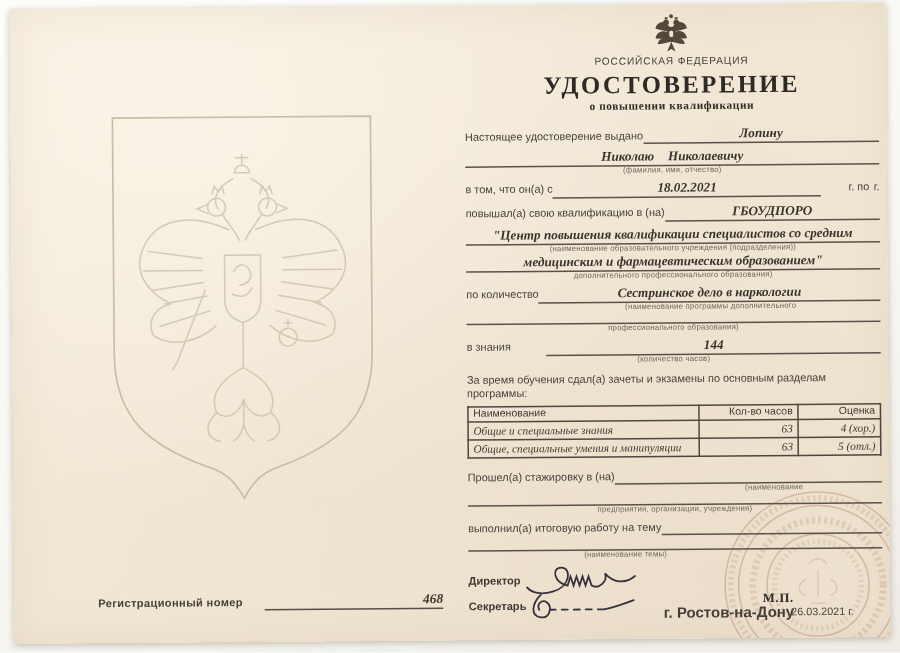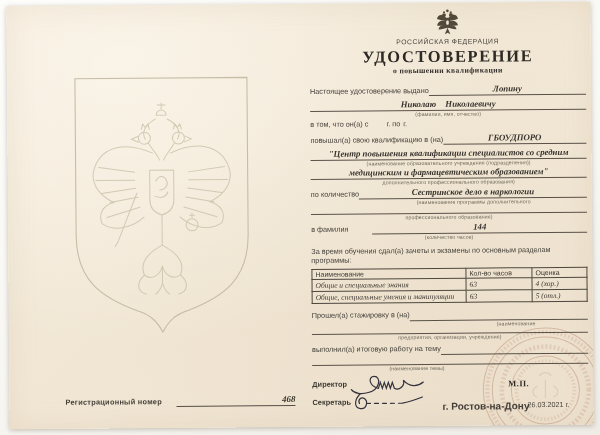--- a/index.html
+++ b/index.html
@@ -37,26 +37,26 @@
   .frow .lbl{white-space:nowrap;padding-bottom:1px;}
   .fill{flex:1;border-bottom:1px solid #5a5249;text-align:center;
     font:italic bold 8.8px "Liberation Serif",serif;color:#38342d;padding:0 2px 1px;min-height:9px;}
   .fill.light{font-weight:normal;}
   .rule{border-bottom:1px solid #5a5249;height:1px;}
   .cap{font-size:5.2px;color:#6e6759;text-align:center;line-height:1.25;letter-spacing:.15px;}
   .exams{margin-top:5px;font-size:7.3px;line-height:1.25;color:#46423b;}
   table.marks{width:100%;border-collapse:collapse;margin-top:4px;color:#3f3a33;}
   .marks th,.marks td{border:1px solid #4d473e;padding:1px 3px;font-weight:normal;}
   .marks th{font-size:7px;}
-  .marks th.c,.marks td.c{text-align:left;}
+  .marks th.c,.marks td.c{text-align:right;}
   .marks th.l{text-align:left;}
   .marks td.it{font:italic 7.5px "Liberation Serif",serif;}
   .sig-row{position:relative;display:flex;align-items:center;font-size:7.4px;font-weight:bold;color:#3e3a33;}
   .sig-svg{margin-left:2px;}
-  .mp{position:absolute;left:196px;top:4px;font:bold 8.5px "Liberation Serif",serif;color:#2e2b26;letter-spacing:.5px;}
+  .mp{position:absolute;left:196px;top:16px;font:bold 8.5px "Liberation Serif",serif;color:#2e2b26;letter-spacing:.5px;}
   .city{position:absolute;left:130px;top:9px;font-size:10px;font-weight:bold;color:#443f38;}
   .issue-date{position:absolute;left:215px;top:9px;font-size:7.2px;font-weight:normal;color:#4a443c;text-align:center;}
   .stamp{position:absolute;left:448px;top:318px;z-index:1;}
 </style>
 </head>
 <body>
 
 <div class="paper">
 
   <div class="left-page">
@@ -146,20 +146,21 @@
       <span class="fill">Лопину</span>
     </div>
 
     <div class="frow" style="margin-top:3px;">
       <span class="fill" style="word-spacing:7px;">Николаю Николаевичу</span>
     </div>
     <div class="cap">(фамилия, имя, отчество)</div>
 
     <div class="frow" style="margin-top:2px;">
       <span class="lbl">в том, что он(а) с</span>
+      <span class="fill">18.02.2021</span>
       <span class="lbl" style="margin-left:18px;">г. по</span>
       <span class="lbl" style="margin-left:3px;">г.</span>
     </div>
 
     <div class="frow" style="margin-top:4px;">
       <span class="lbl">повышал(а) свою квалификацию в (на)</span>
       <span class="fill">ГБОУДПОРО</span>
     </div>
 
     <div class="frow" style="margin-top:3px;">
@@ -175,21 +176,21 @@
     <div class="frow" style="margin-top:2px;">
       <span class="lbl">по количество</span>
       <span class="fill">Сестринское дело в наркологии</span>
     </div>
     <div class="cap" style="margin-left:18%;">(наименование программы дополнительного</div>
 
     <div class="rule" style="margin-top:6px;"></div>
     <div class="cap">профессионального образования)</div>
 
     <div class="frow" style="margin-top:2px;">
-      <span class="lbl">в фамилия</span>
+      <span class="lbl">в знания</span>
       <span class="fill" style="margin-left:24px;">144</span>
     </div>
     <div class="cap">(количество часов)</div>
 
     <div class="exams">За время обучения сдал(а) зачеты и экзамены по основным разделам программы:</div>
 
     <table class="marks">
       <colgroup>
           <col style="width:56%">
           <col style="width:24%">

